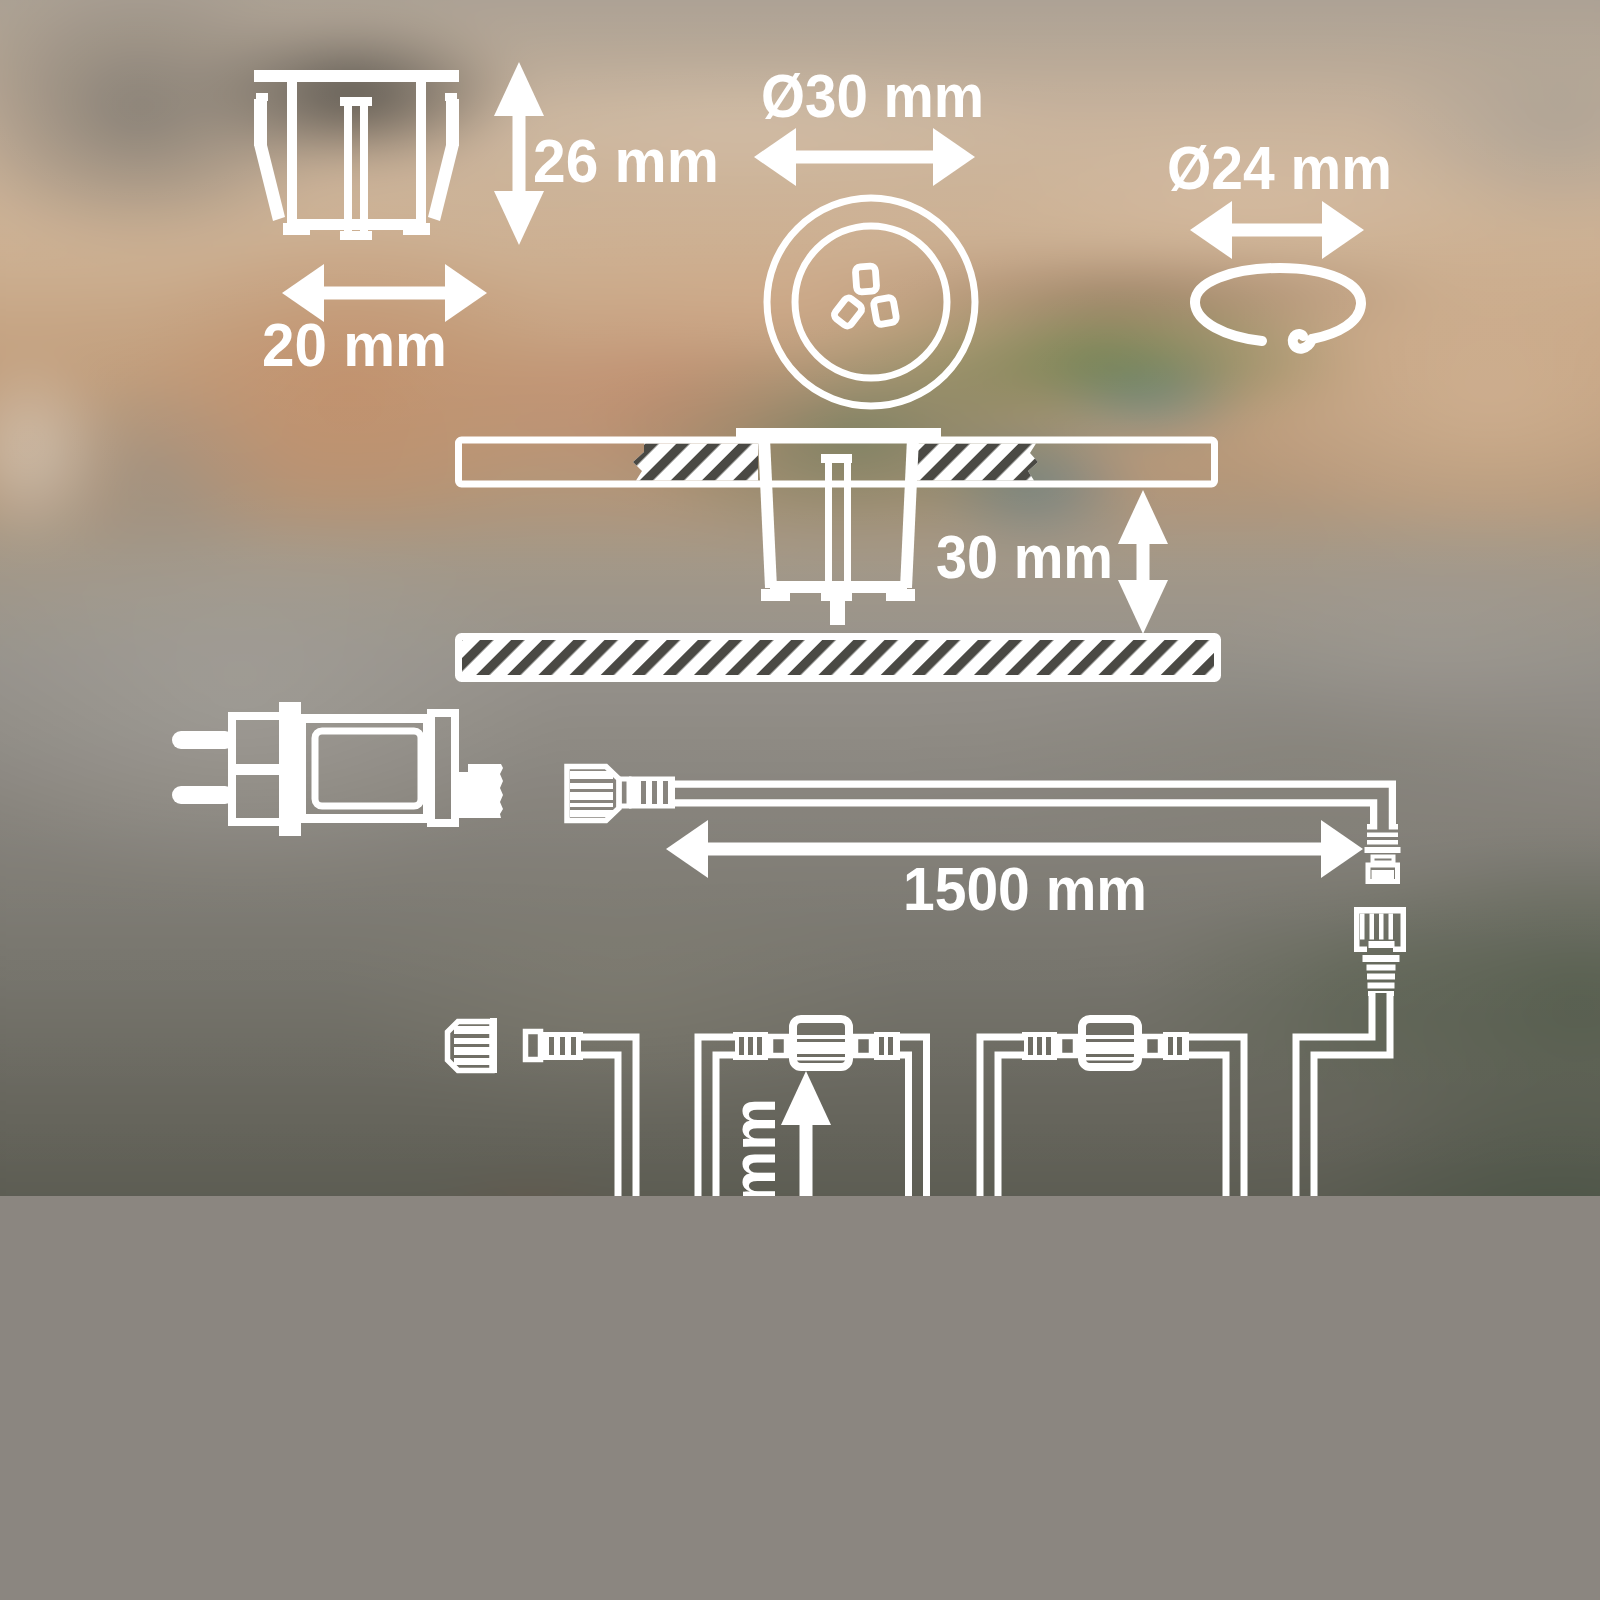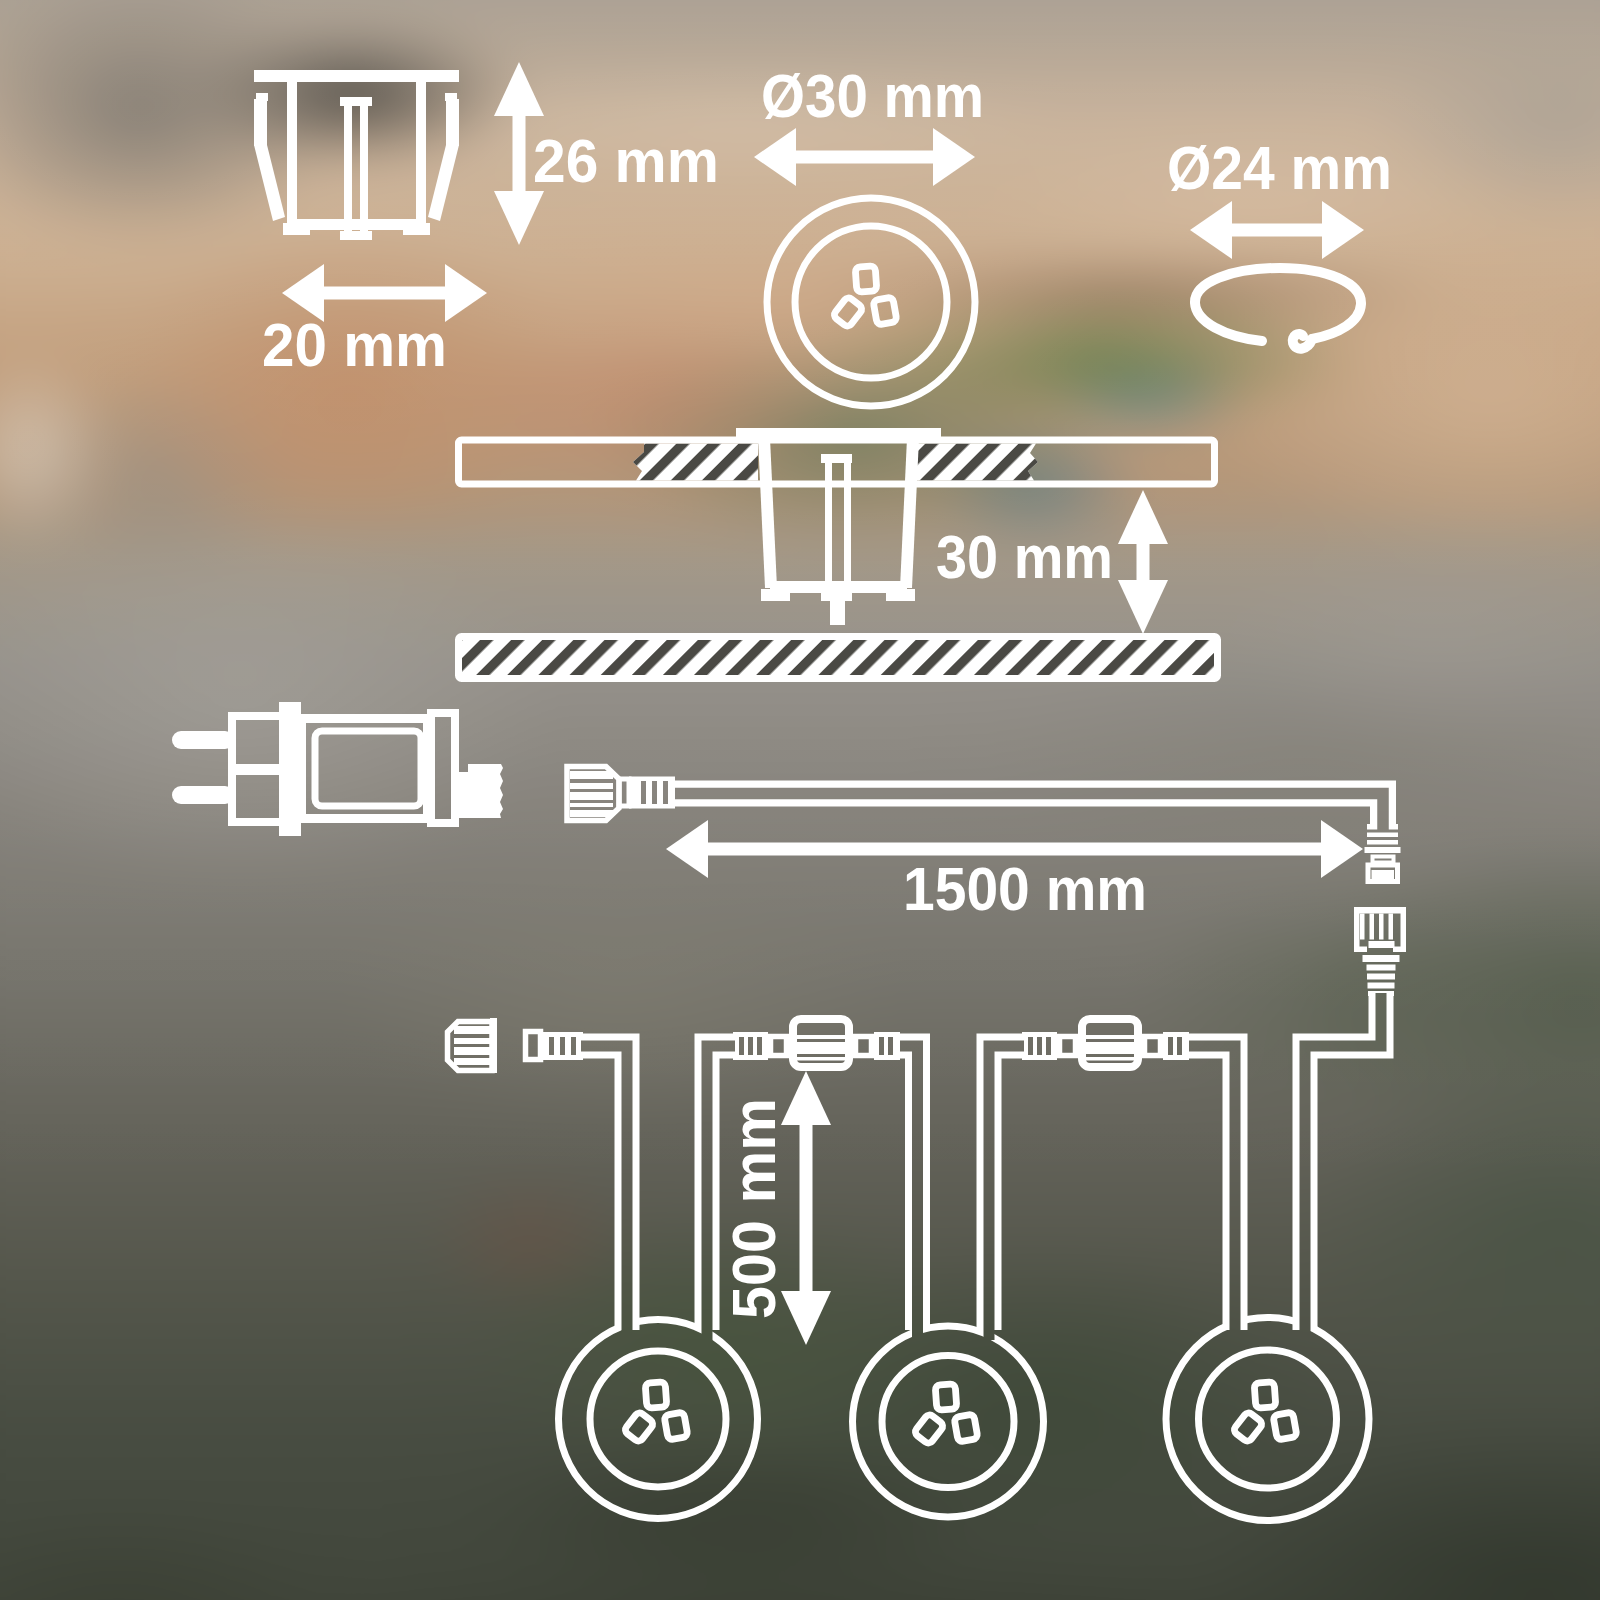--- a/index.html
+++ b/index.html
@@ -1,16 +1,16 @@
 <!DOCTYPE html>
 <html><head>
 <meta charset="utf-8">
 <style>
   html,body{margin:0;padding:0;width:1600px;height:1600px;overflow:hidden;background:#8b8680;}
-  #stage{position:relative;width:1600px;height:1600px;overflow:hidden;}
+  #stage{position:relative;width:1600px;height:1196px;overflow:hidden;}
   #bgwrap{position:absolute;left:-60px;top:-60px;width:1720px;height:1720px;filter:blur(24px);}
   #bg{position:absolute;left:0;top:0;width:100%;height:100%;
     background-image:
       radial-gradient(ellipse 300px 190px at 200px 170px, rgba(112,106,97,.9) 0%, rgba(112,106,97,0) 70%),
       radial-gradient(ellipse 250px 100px at 410px 155px, rgba(45,44,40,.9) 0%, rgba(45,44,40,0) 70%),
       radial-gradient(ellipse 120px 140px at 90px 510px, rgba(225,220,210,.55) 0%, rgba(225,220,210,0) 70%),
       radial-gradient(ellipse 300px 130px at 710px 460px, rgba(185,120,90,.55) 0%, rgba(185,120,90,0) 70%),
       radial-gradient(ellipse 480px 90px at 800px 180px, rgba(228,208,180,.28) 0%, rgba(228,208,180,0) 70%),
       radial-gradient(ellipse 400px 100px at 1320px 260px, rgba(222,196,168,.35) 0%, rgba(222,196,168,0) 70%),
       radial-gradient(ellipse 280px 150px at 1620px 180px, rgba(158,149,136,.8) 0%, rgba(158,149,136,0) 70%),

